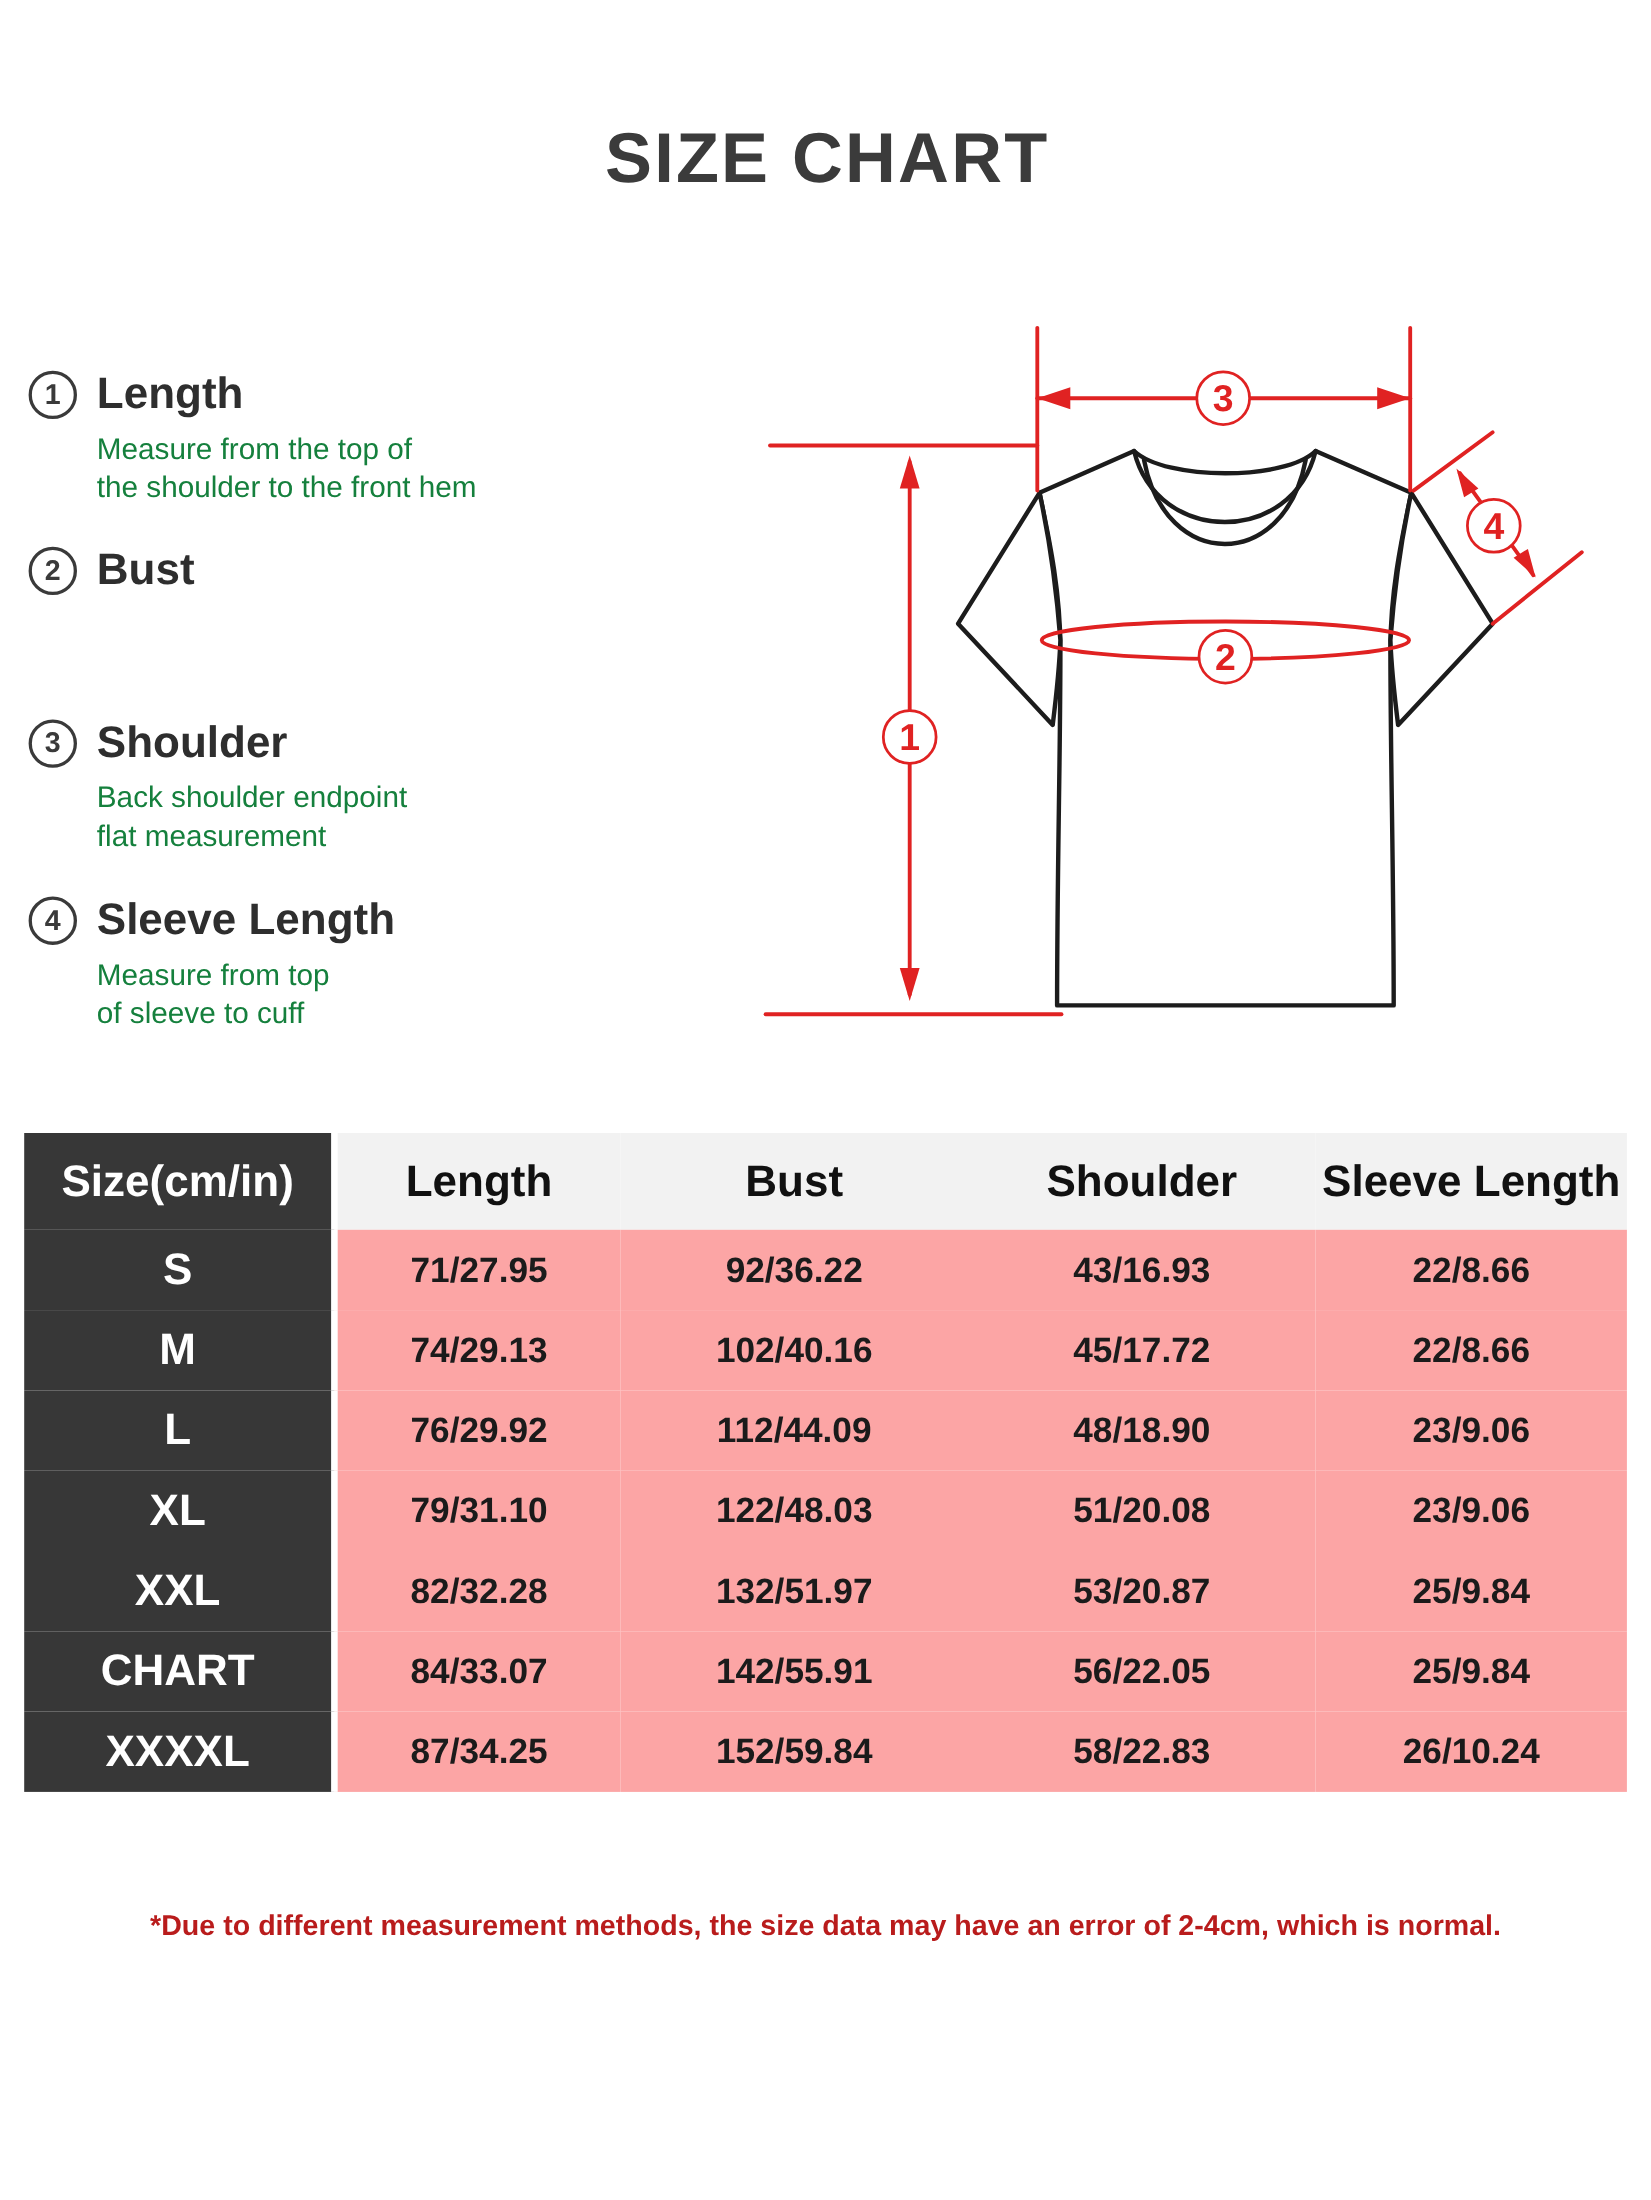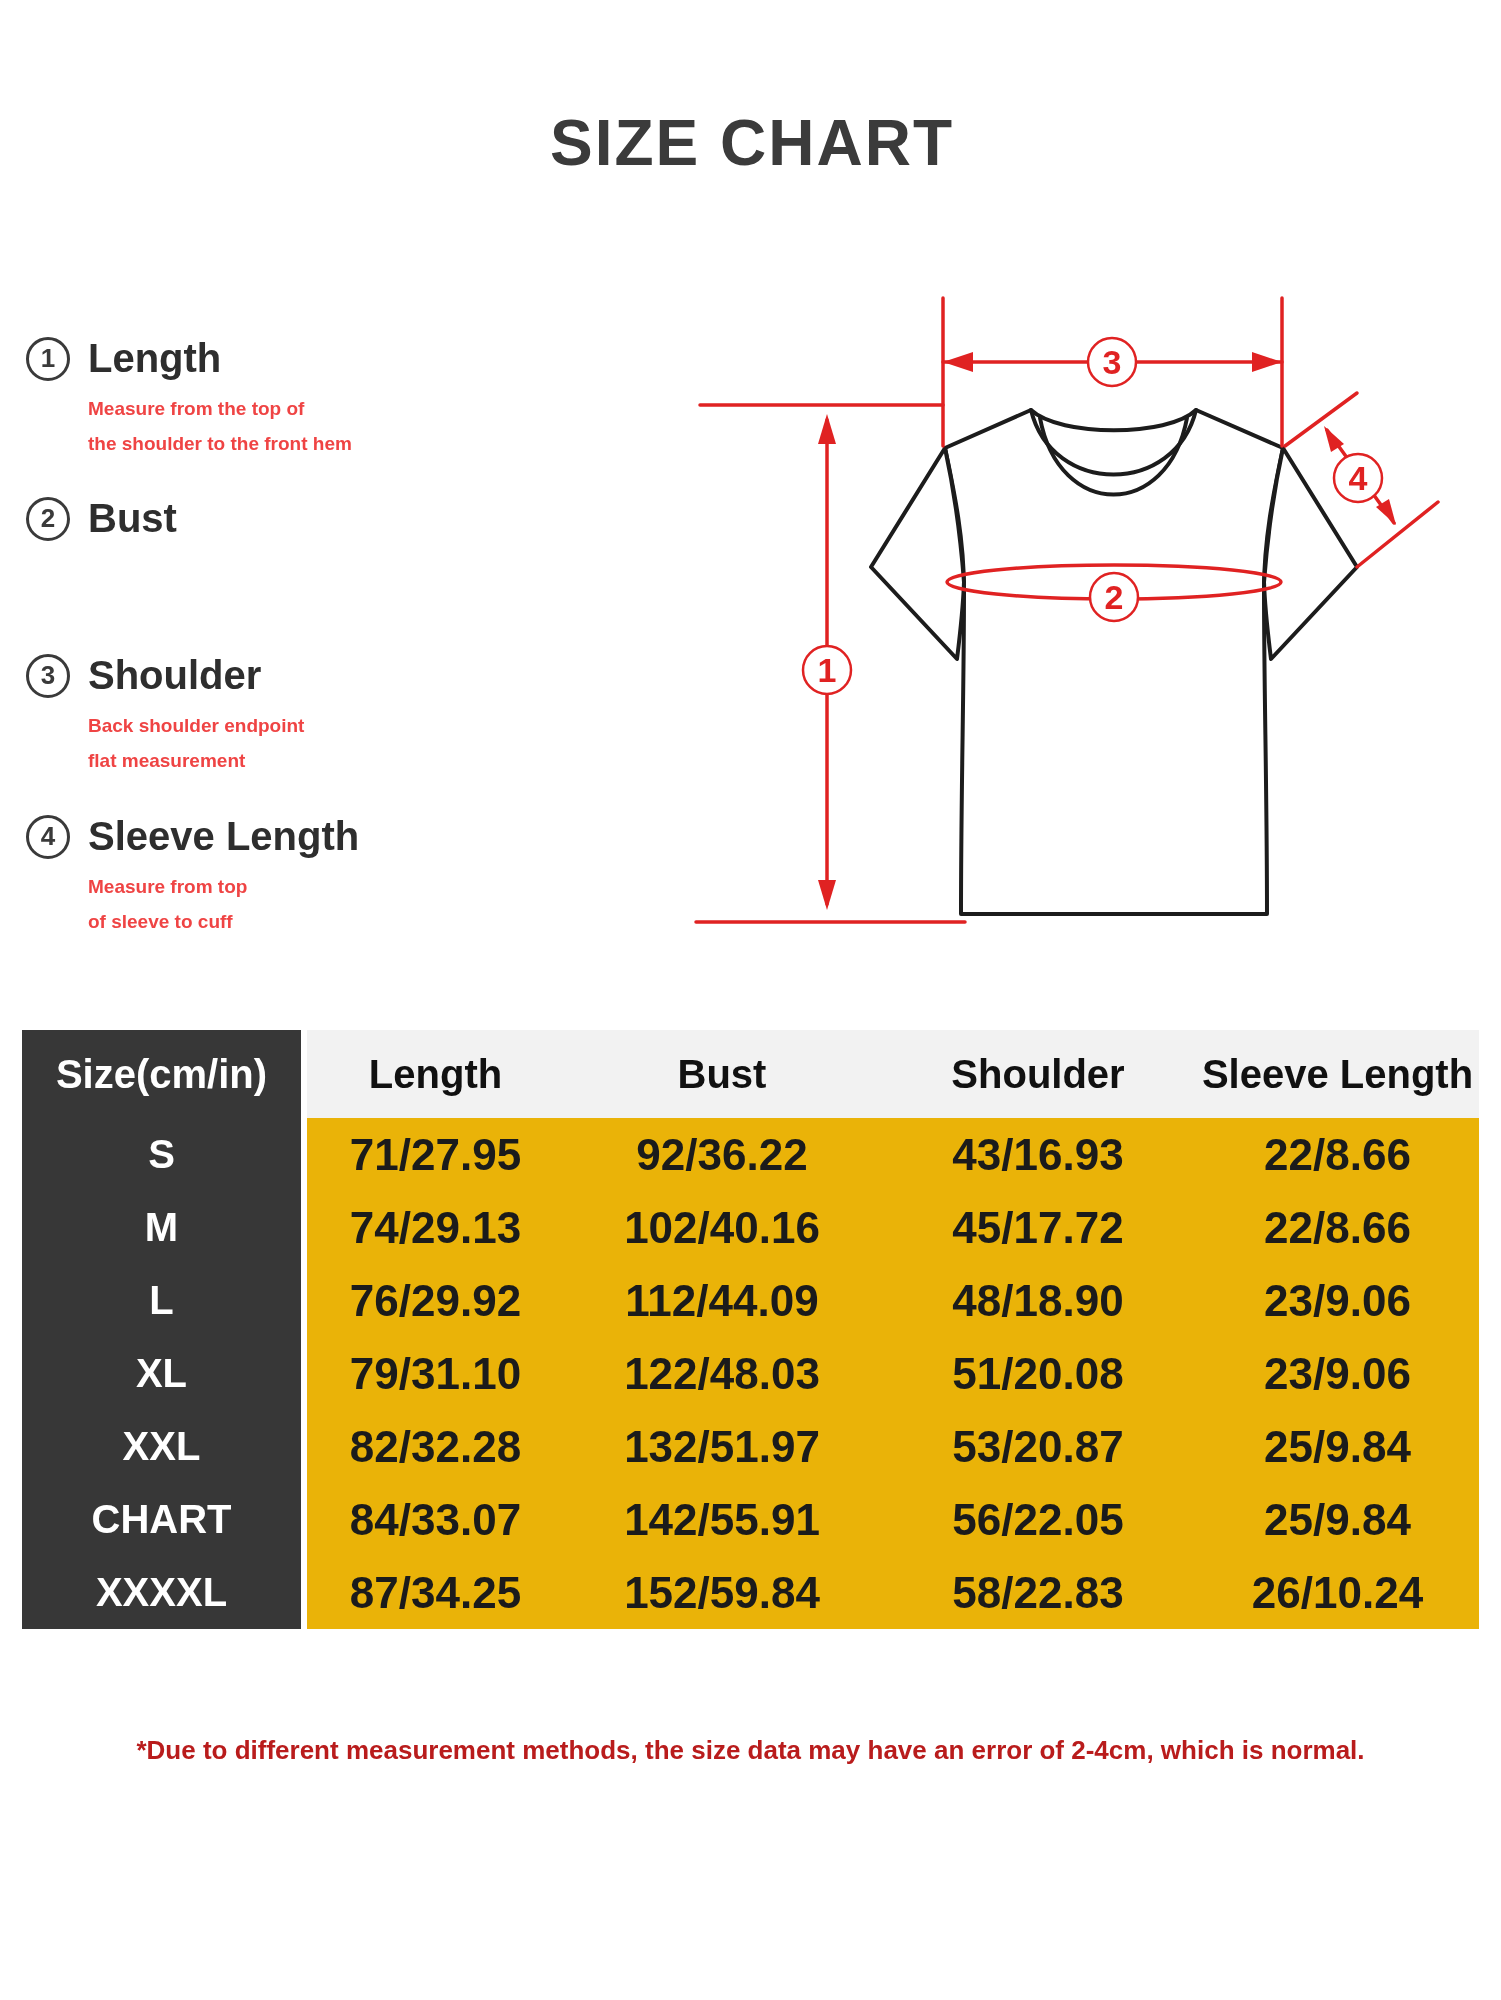--- a/index.html
+++ b/index.html
@@ -14,36 +14,36 @@
   
   .instr{position:absolute;left:26px;width:620px;}
   .instr-head{display:flex;align-items:center;gap:18px;}
   .num-badge{
     width:38px;height:38px;border:3px solid #3a3a3a;border-radius:50%;
     display:flex;align-items:center;justify-content:center;
     font-size:26px;font-weight:bold;color:#3a3a3a;flex:0 0 auto;
   }
   .instr-title{font-size:40px;font-weight:bold;color:#2e2e2e;}
   .instr-desc{
-    margin:10px 0 0 62px;font-size:19px;font-weight:bold;color:#ef4444;
+    margin:10px 0 0 62px;font-size:27px;font-weight:normal;color:#15803d;
     line-height:35px;white-space:pre-line;
   }
   
   .diagram{position:absolute;left:630px;top:230px;width:871px;height:760px;}
   
   .size-table-wrap{position:absolute;left:22px;top:1030px;width:1457px;}
   table.size-table{border-collapse:collapse;table-layout:fixed;width:1457px;}
   .size-table th,.size-table td{
     text-align:center;vertical-align:middle;padding:0;white-space:nowrap;
     font-weight:bold;
   }
   .size-table thead tr{height:88px;}
   .size-table tbody tr{height:73px;}
   .col-size{background:#373737;color:#ffffff;border-right:6px solid #ffffff;font-size:40px;}
-  .cell-data{background:#eab308;color:#1b1b1b;font-size:44px;}
+  .cell-data{background:#fca5a5;color:#1b1b1b;font-size:32px;}
   .cell-head{background:#f2f2f2;color:#111111;font-size:40px;}
   .footnote{
     position:absolute;left:22px;top:1735px;width:1457px;text-align:center;
     font-size:26px;font-weight:bold;color:#b91c1c;
   }
 </style>
 </head>
 <body>
 
 <div class="page-title">SIZE CHART</div>

